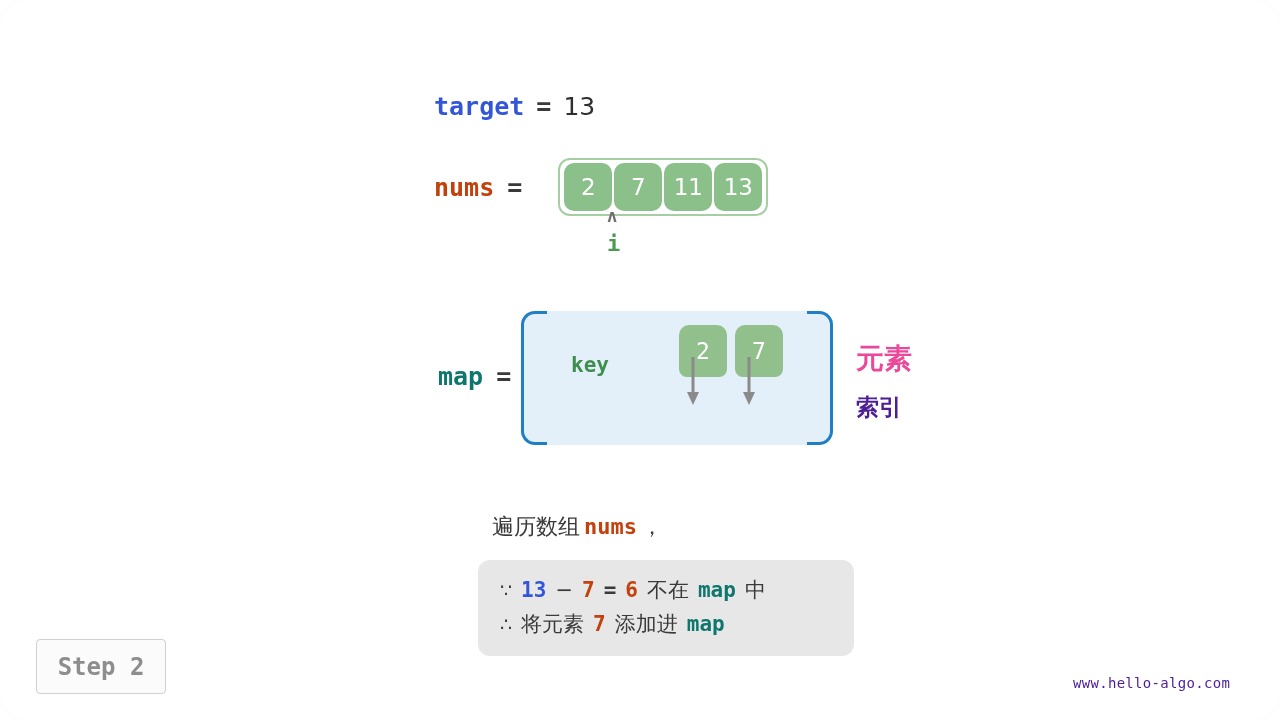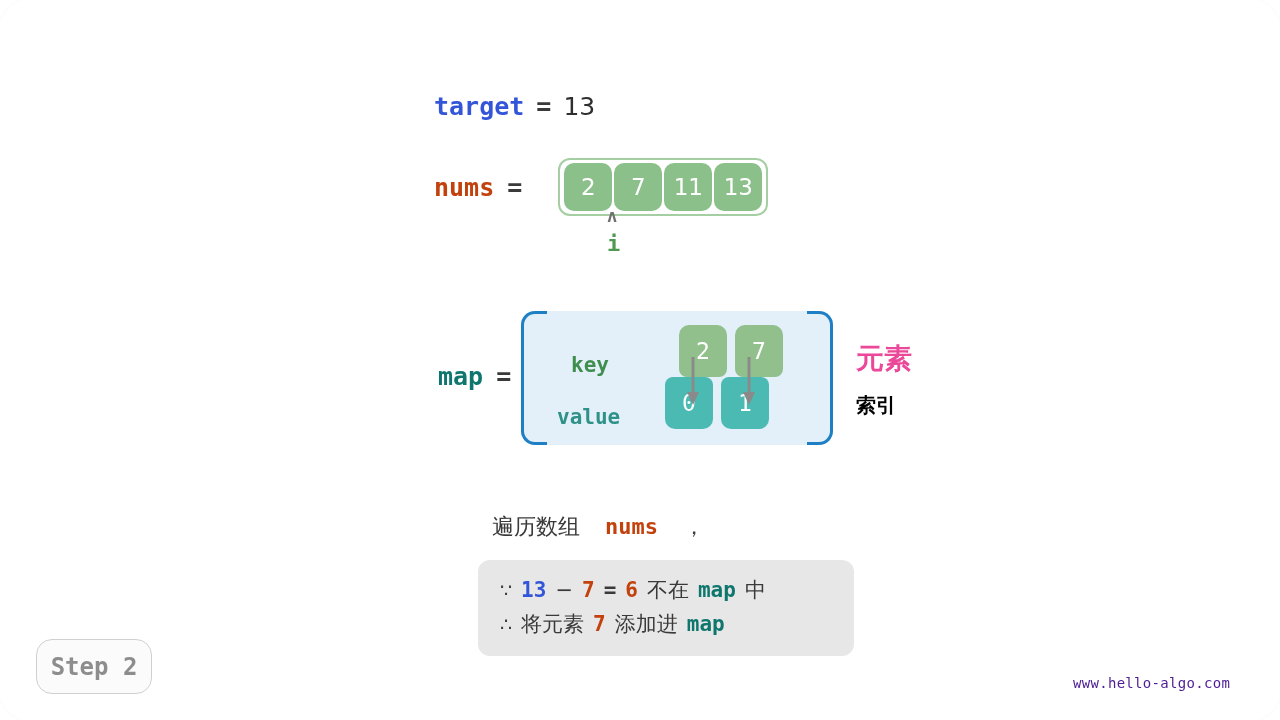--- a/index.html
+++ b/index.html
@@ -184,31 +184,31 @@
     left: 856px; top: 340px;
     font-family: "DejaVu Sans", sans-serif;
     font-weight: bold;
     font-size: 28px;
     color: #ec4899;
   }
   #legend-index {
     left: 856px; top: 392px;
     font-family: "DejaVu Sans", sans-serif;
     font-weight: bold;
-    font-size: 20px;
-    color: #000000;
+    font-size: 23px;
+    color: #4c1d95;
   }
 
   
   #caption {
     left: 492px; top: 512px;
     font-family: "DejaVu Sans", sans-serif;
     font-size: 22px;
     color: #3a3a3a;
-    display: flex; align-items: baseline; gap: 25px;
+    display: flex; align-items: baseline; gap: 4px;
     white-space: nowrap;
   }
   #caption .mono { font-family: "DejaVu Sans Mono", monospace; font-weight: bold; font-size: 22px; }
 
   
   #conclusion {
     left: 478px; top: 560px;
     width: 376px;
     background: #e7e7e7;
     border-radius: 12px;
@@ -228,23 +228,23 @@
   .concl-line .mono {
     font-family: "DejaVu Sans Mono", monospace;
     font-weight: bold;
     font-size: 21px;
   }
   .sym { color: #3a3a3a; font-size: 19px; }
 
   
   #step-badge {
     left: 36px; top: 639px;
-    width: 116px; height: 55px;
+    width: 130px; height: 55px;
     border: 1.5px solid #d0d0d0;
-    border-radius: 16px;
+    border-radius: 4px;
     background: #fbfbfb;
     display: flex; align-items: center; justify-content: center;
     font-family: "DejaVu Sans Mono", monospace;
     font-weight: bold;
     font-size: 24px;
     color: #8d8d8d;
     box-sizing: border-box;
   }
 
   
@@ -293,27 +293,20 @@
 
     <div id="map-rows">
       <div class="map-row keys">
         <span class="row-label key-lbl">key</span>
         <div class="cells">
           <div class="map-cell key-cell">2</div>
           <div class="map-cell key-cell">7</div>
         </div>
       </div>
 
-      <div class="map-row values">
-        <span class="row-label val-lbl">value</span>
-        <div class="cells">
-          <div class="map-cell val-cell">0</div>
-          <div class="map-cell val-cell">1</div>
-        </div>
-      </div>
 
       <svg class="map-arrow" style="left:124px; top:44px;" width="24" height="52" viewBox="0 0 24 52">
         <line x1="12" y1="2" x2="12" y2="40" stroke="#8a8a8a" stroke-width="3"></line>
         <polygon points="12,50 6,37 18,37" fill="#8a8a8a"></polygon>
       </svg>
       <svg class="map-arrow" style="left:180px; top:44px;" width="24" height="52" viewBox="0 0 24 52">
         <line x1="12" y1="2" x2="12" y2="40" stroke="#8a8a8a" stroke-width="3"></line>
         <polygon points="12,50 6,37 18,37" fill="#8a8a8a"></polygon>
       </svg>
     </div>

